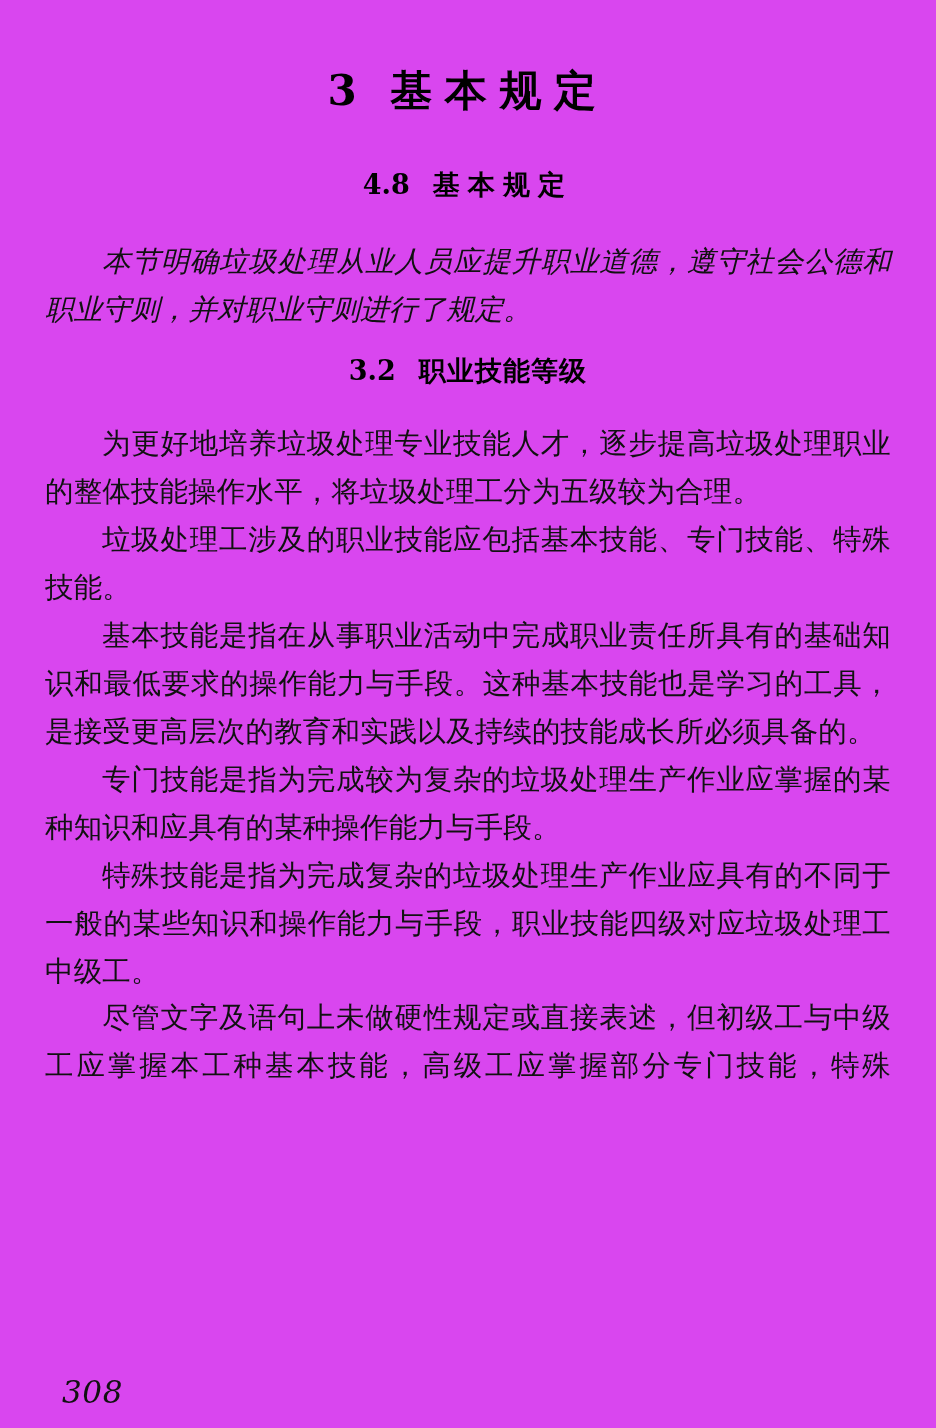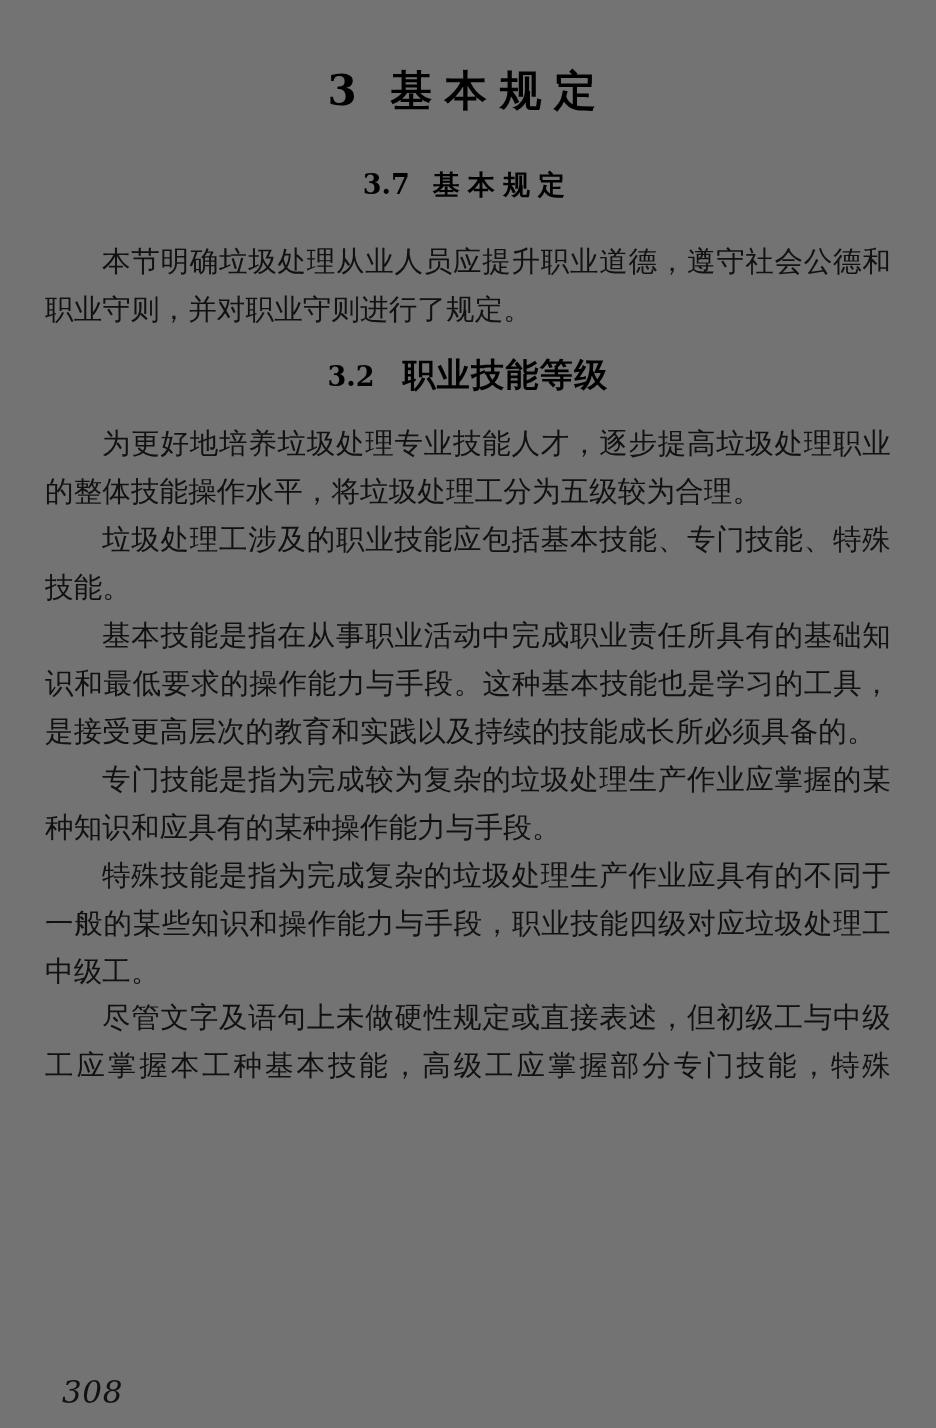--- a/index.html
+++ b/index.html
@@ -14,21 +14,21 @@
     overflow: hidden;
     font-family: "DejaVu Serif", "Liberation Serif", serif;
     color: #000000;
   }
 
   .page {
     position: absolute;
     inset: 0;
     width: 936px;
     height: 1428px;
-    background: #737373;
+    background: #d946ef;
   }
 
   
   .chapter-title {
     position: absolute;
     top: 66px;
     left: 0;
     width: 936px;
     text-align: center;
     font-size: 42px;
@@ -68,21 +68,21 @@
     font-family: "DejaVu Serif", "Liberation Serif", serif;
     font-weight: bold;
     letter-spacing: 0.30em;
     margin-left: 0.85em;
   }
   .section-heading .stitle-sans {
     font-family: "DejaVu Sans", "Liberation Sans", sans-serif;
     font-weight: bold;
     letter-spacing: 0.04em;
     margin-left: 0.85em;
-    font-size: 33px;
+    font-size: 27px;
   }
 
   #sec-3-1 { top: 168px; }
   #sec-3-2 { top: 354px; }
 
   
   .body-block {
     position: absolute;
     left: 45px;
     width: 846px;
@@ -98,21 +98,21 @@
   .body-block p {
     margin: 0;
     text-indent: 2em;
     text-align: justify;
     text-justify: inter-character;
   }
   .body-block p.lastjust {
     text-align-last: left;
   }
 
-  #block-31 { top: 238px; }
+  #block-31 { top: 238px; font-style: italic; }
   #block-32 { top: 420px; }
 
   
   .page-number {
     position: absolute;
     left: 62px;
     top: 1374px;
     font-family: "DejaVu Serif", "Liberation Serif", serif;
     font-style: italic;
     font-size: 31px;
@@ -123,21 +123,21 @@
 </head>
 <body>
 
 <div class="page">
 
   <div class="chapter-title">
     <span class="num">3</span><span class="cn">基本规定</span>
   </div>
 
   <div class="section-heading" id="sec-3-1">
-    <span class="snum">3.7</span><span class="stitle-serif">基本规定</span>
+    <span class="snum">4.8</span><span class="stitle-serif">基本规定</span>
   </div>
 
   <div class="body-block" id="block-31">
     <p class="lastjust">本节明确垃圾处理从业人员应提升职业道德，遵守社会公德和职业守则，并对职业守则进行了规定。</p>
   </div>
 
   <div class="section-heading" id="sec-3-2">
     <span class="snum">3.2</span><span class="stitle-sans">职业技能等级</span>
   </div>
 

